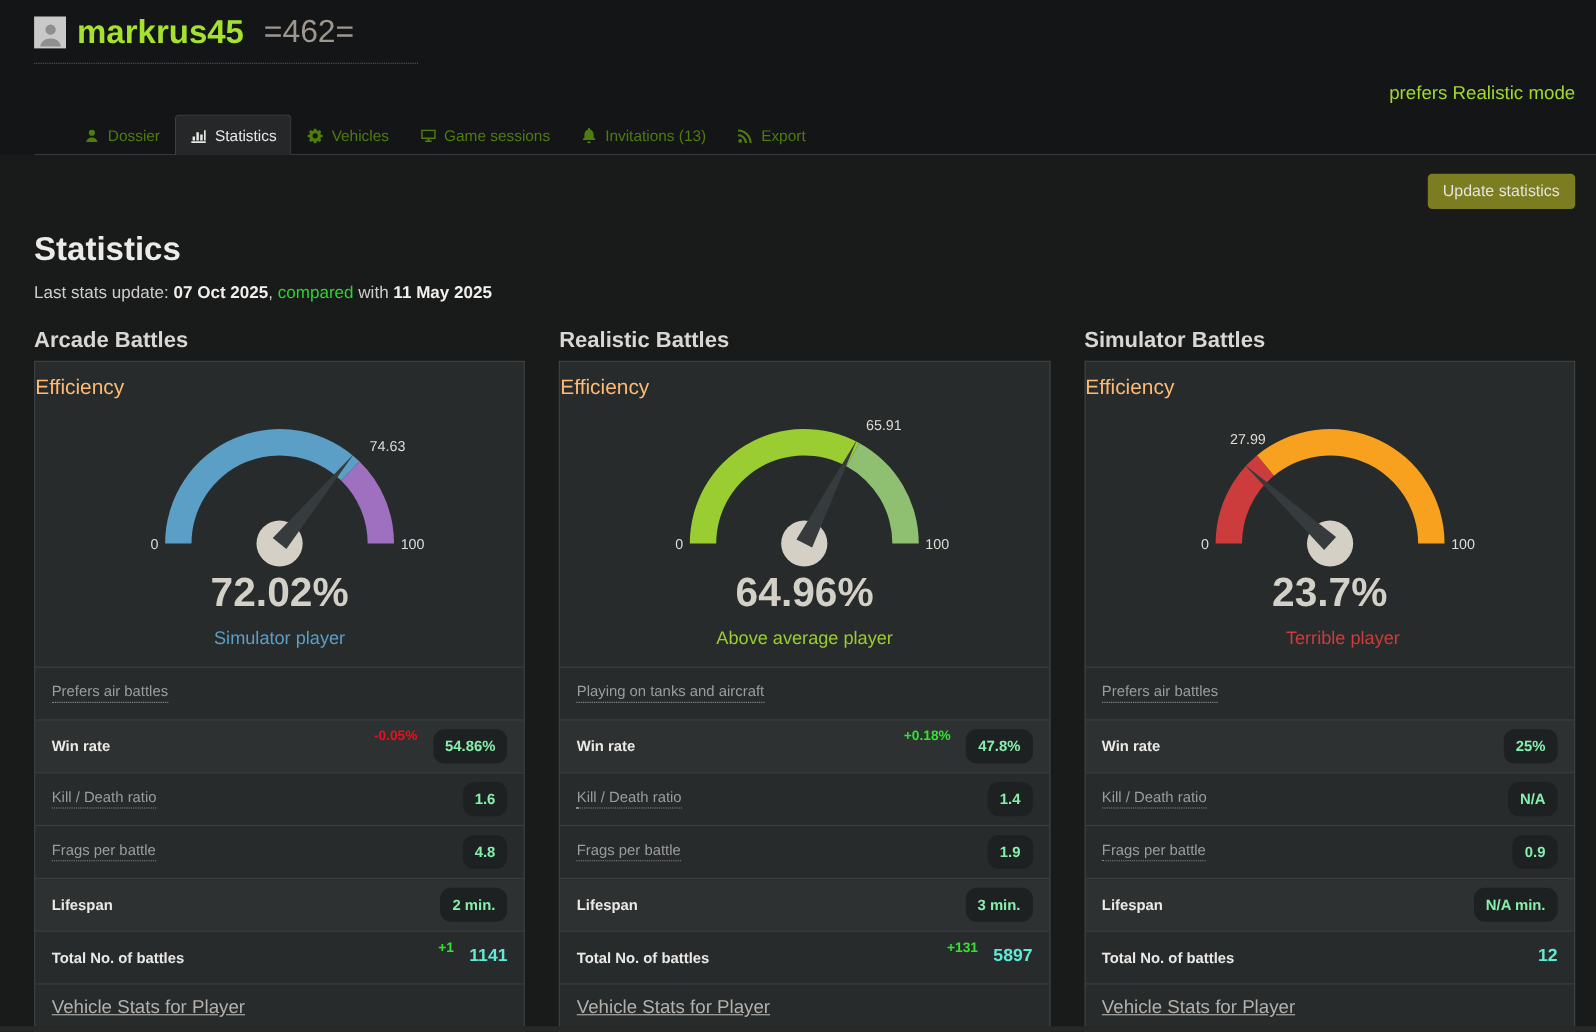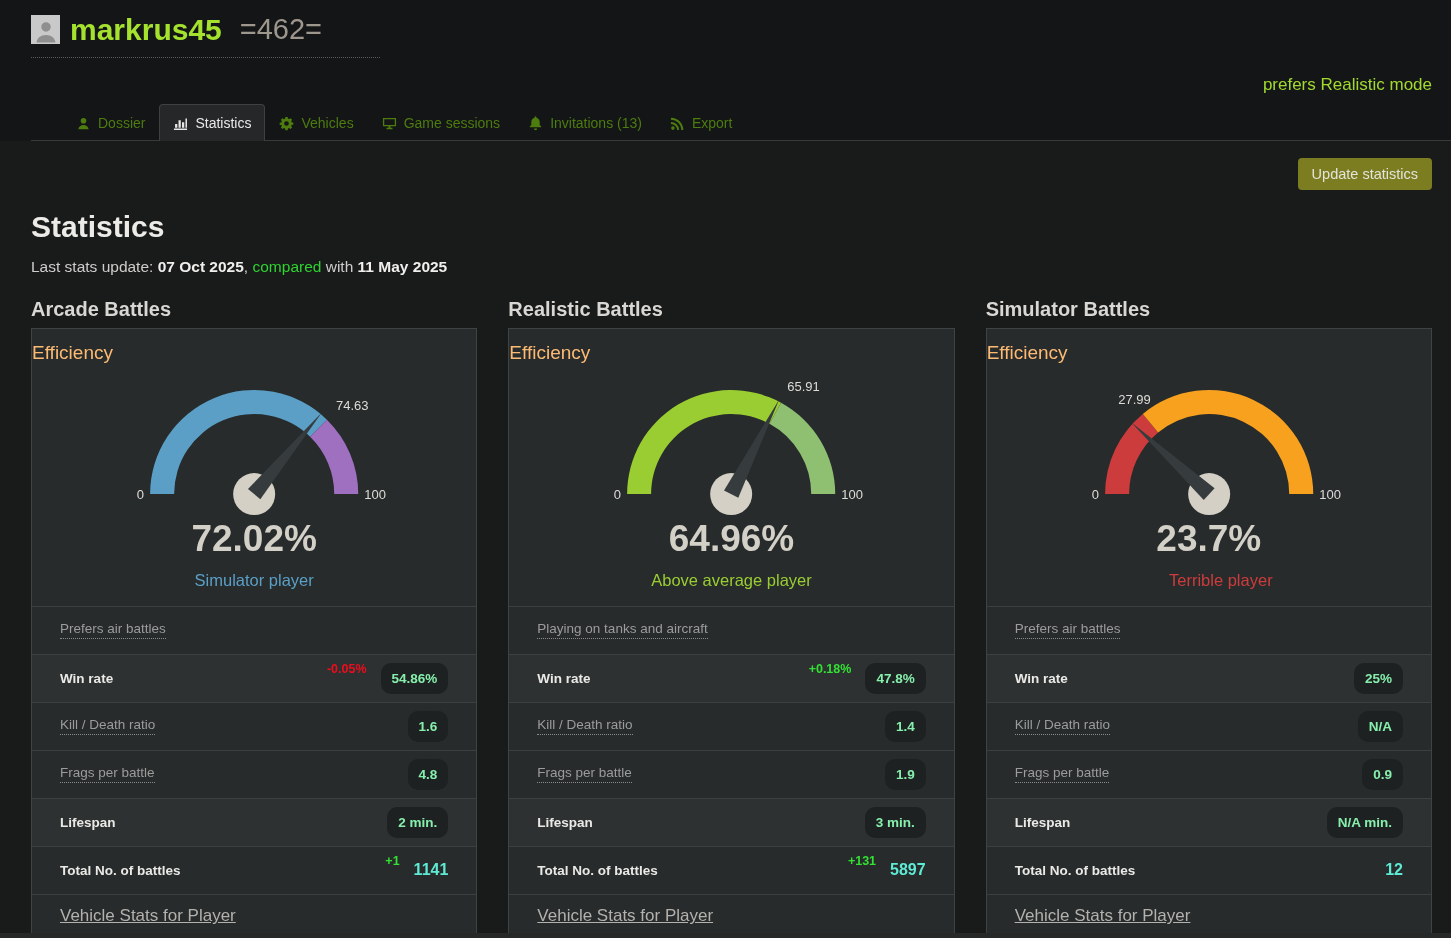--- a/index.html
+++ b/index.html
@@ -50,21 +50,21 @@
   .panel { flex:1; min-width:0; }
   .panel-title { font-size:20px; font-weight:bold; color:#d9d7d3; margin-bottom:7px; }
   .panel-box { background:#272b2b; border:1px solid #3e4343; }
   .eff-title { text-align:left; font-size:19px; font-weight:normal; color:#fdba74; padding-top:13px; }
   .gauge { display:block; width:100%; height:auto; margin-top:6px; }
   .big-value { text-align:center; font-size:37px; font-weight:bold; color:#d3d0c8; margin-top:0; line-height:1.15; }
   .rating { text-align:center; font-size:16.5px; margin:10px 0 16px; }
   
   .s-row {
     display:flex; align-items:center; justify-content:space-between;
-    padding:0 28px; min-height:48px; border-top:1px solid #3b4040;
+    padding:0 15px; min-height:48px; border-top:1px solid #3b4040;
   }
   .stat-table .s-row:nth-child(2),
   .stat-table .s-row:nth-child(5) { background:rgba(255,255,255,0.03); }
   .lbl { font-size:13.5px; font-weight:bold; color:#eae9e6; }
   .lbl-link {
     font-size:13.5px; color:#9c9c9c; border-bottom:1px dotted #8b8b8b;
     padding-bottom:2px; cursor:pointer;
   }
   .val-wrap { display:flex; align-items:center; gap:14px; }
   .delta { font-size:12.5px; font-weight:bold; position:relative; top:-9px; }

